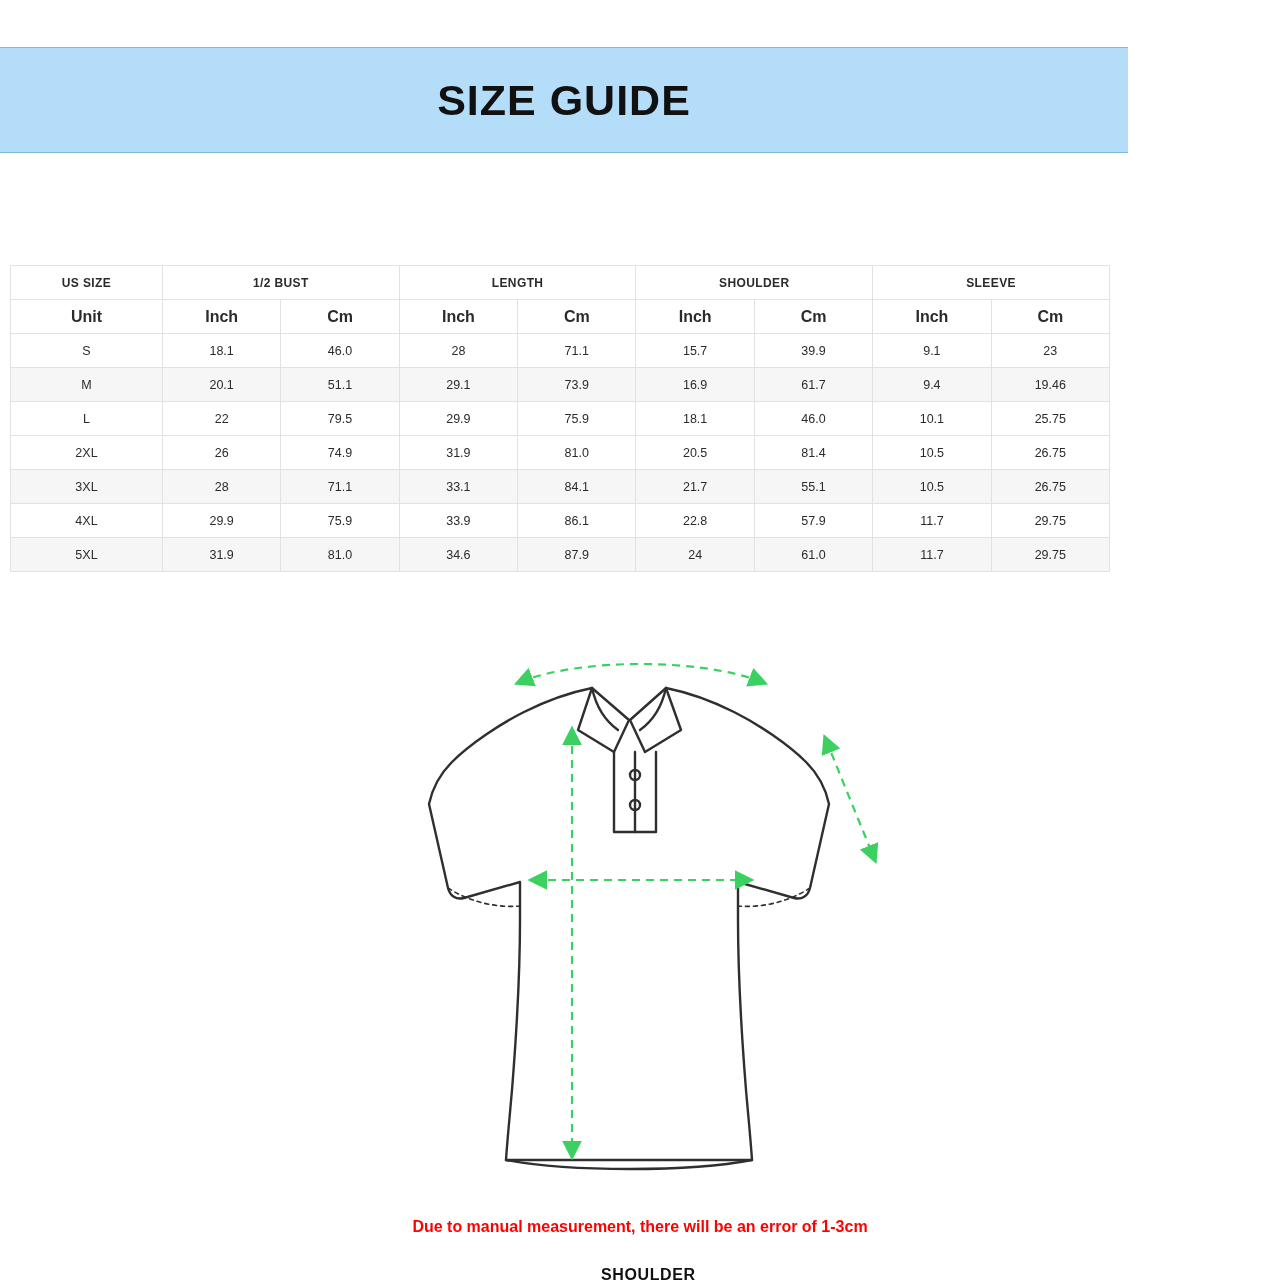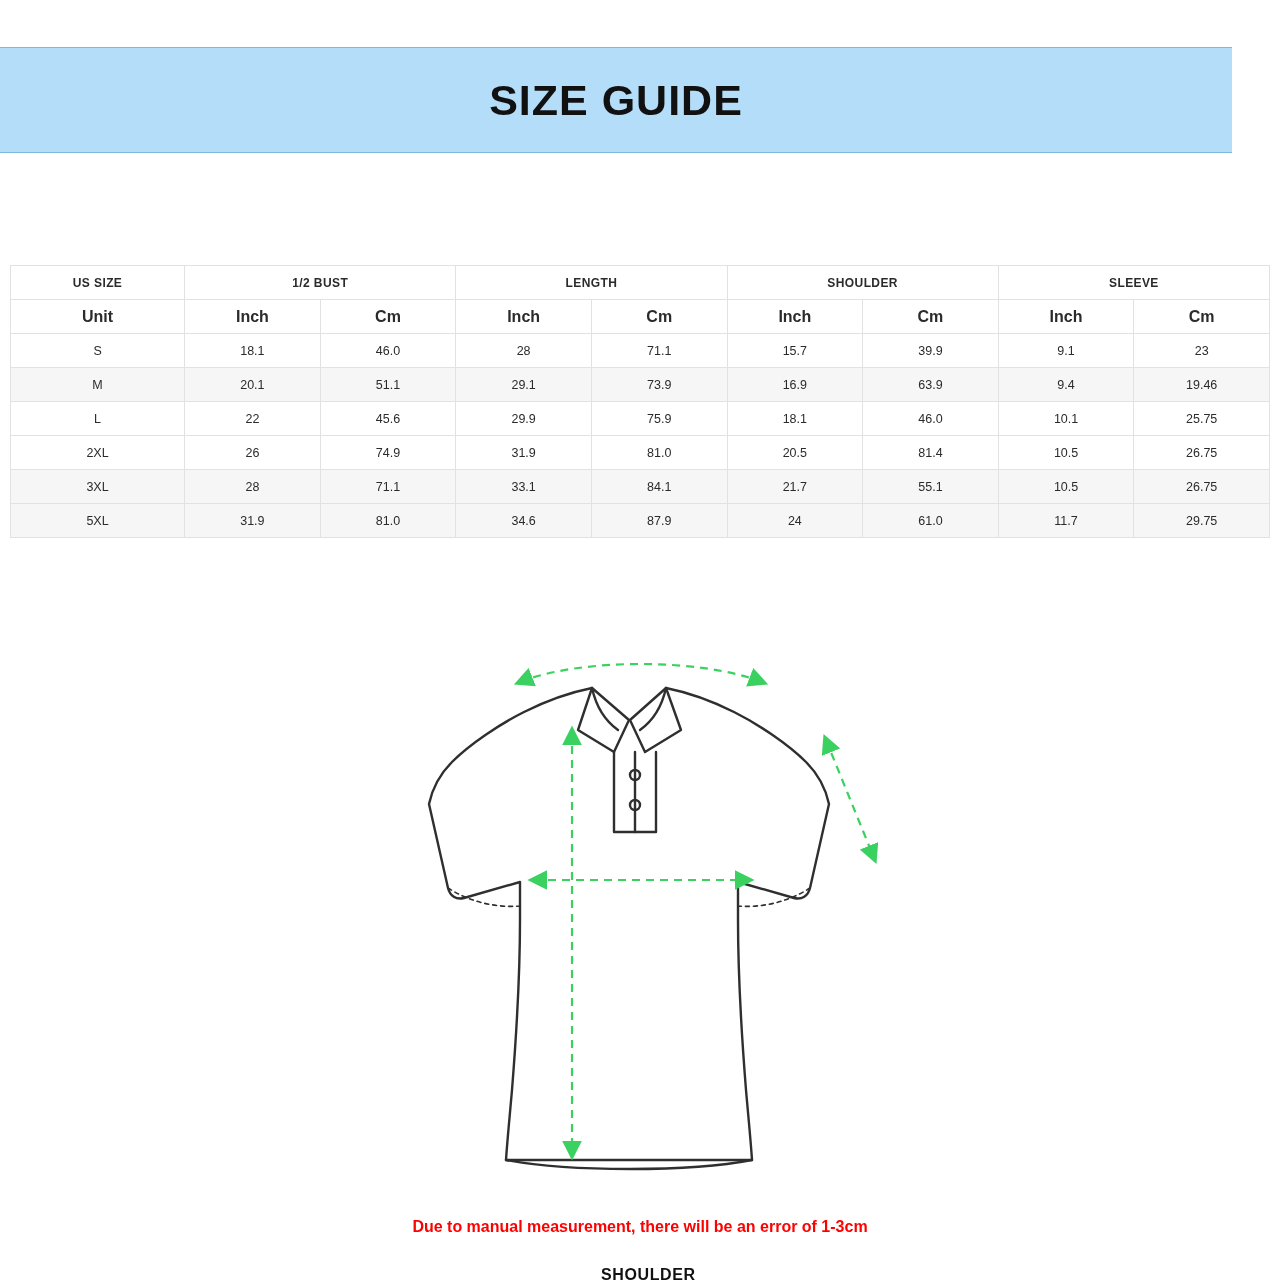--- a/index.html
+++ b/index.html
@@ -17,42 +17,42 @@
     width: 1280px;
     height: 1280px;
     overflow: hidden;
   }
 
   
   .banner {
     position: absolute;
     left: 0;
     top: 47px;
-    width: 1232px;
+    width: 1128px;
     height: 106px;
     background: #b3ddf9;
     border-top: 1px solid #7fb8dd;
     border-bottom: 1px solid #7fb8dd;
     display: flex;
     align-items: center;
     justify-content: center;
   }
   .banner-title {
     font-size: 43px;
     font-weight: bold;
     letter-spacing: 1px;
     color: #111111;
   }
 
   
   .table-wrap {
     position: absolute;
     left: 10px;
     top: 265px;
-    width: 1260px;
+    width: 1100px;
   }
   table.size-table {
     border-collapse: collapse;
     width: 100%;
     table-layout: fixed;
   }
   table.size-table th,
   table.size-table td {
     border: 1px solid #e2e2e2;
     text-align: center;
@@ -162,29 +162,29 @@
           <td>23</td>
         </tr>
 
         <tr class="alt">
           <td>M</td>
           <td>20.1</td>
           <td>51.1</td>
           <td>29.1</td>
           <td>73.9</td>
           <td>16.9</td>
-          <td>63.9</td>
+          <td>61.7</td>
           <td>9.4</td>
           <td>19.46</td>
         </tr>
 
         <tr>
           <td>L</td>
           <td>22</td>
-          <td>45.6</td>
+          <td>79.5</td>
           <td>29.9</td>
           <td>75.9</td>
           <td>18.1</td>
           <td>46.0</td>
           <td>10.1</td>
           <td>25.75</td>
         </tr>
 
 
         <tr>
@@ -204,20 +204,31 @@
           <td>28</td>
           <td>71.1</td>
           <td>33.1</td>
           <td>84.1</td>
           <td>21.7</td>
           <td>55.1</td>
           <td>10.5</td>
           <td>26.75</td>
         </tr>
 
+        <tr>
+          <td>4XL</td>
+          <td>29.9</td>
+          <td>75.9</td>
+          <td>33.9</td>
+          <td>86.1</td>
+          <td>22.8</td>
+          <td>57.9</td>
+          <td>11.7</td>
+          <td>29.75</td>
+        </tr>
 
         <tr class="alt">
           <td>5XL</td>
           <td>31.9</td>
           <td>81.0</td>
           <td>34.6</td>
           <td>87.9</td>
           <td>24</td>
           <td>61.0</td>
           <td>11.7</td>

